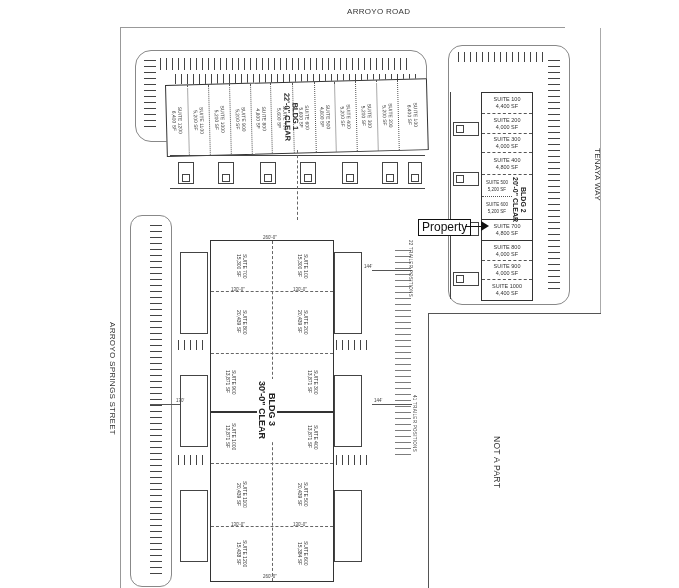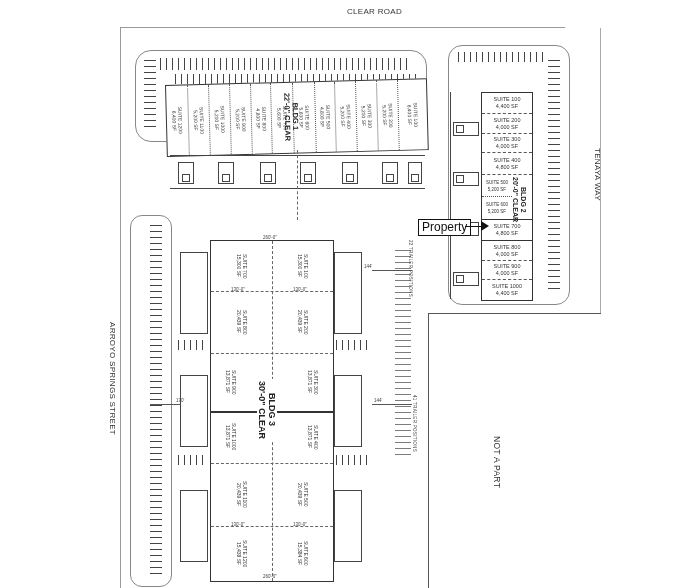--- a/index.html
+++ b/index.html
@@ -26,21 +26,21 @@
 </style>
 </head>
 <body>
 
 <div class="line" style="left:120px;top:27px;width:445px;height:1px;background:#999;"></div>
 <div class="line" style="left:120px;top:27px;width:1px;height:561px;background:#999;"></div>
 <div class="line" style="left:600px;top:28px;width:1px;height:285px;background:#aaa;"></div>
 <div class="line" style="left:428px;top:313px;width:173px;height:1px;background:#555;"></div>
 <div class="line" style="left:428px;top:313px;width:1px;height:275px;background:#555;"></div>
 
-<div class="road-label" style="left:347px;top:7px;">CLEAR ROAD</div>
+<div class="road-label" style="left:347px;top:7px;">ARROYO ROAD</div>
 <div class="road-label vert" style="left:593px;top:148px;">TENAYA WAY</div>
 <div class="road-label vert" style="left:108px;top:322px;">ARROYO SPRINGS STREET</div>
 <div class="road-label vert" style="left:492px;top:436px;font-size:8.5px;">NOT A PART</div>
 
 <div class="curb" style="left:135px;top:50px;width:290px;height:90px;border-radius:16px;border-color:#888;"></div>
 <div class="parking-row" style="left:160px;top:58px;width:250px;height:12px;"></div>
 <div class="parking-row" style="left:175px;top:74px;width:245px;height:10px;"></div>
 <div class="parking-col" style="left:144px;top:60px;width:12px;height:70px;"></div>
 
 <div class="curb" style="left:448px;top:45px;width:120px;height:258px;border-radius:14px;border-color:#888;"></div>

